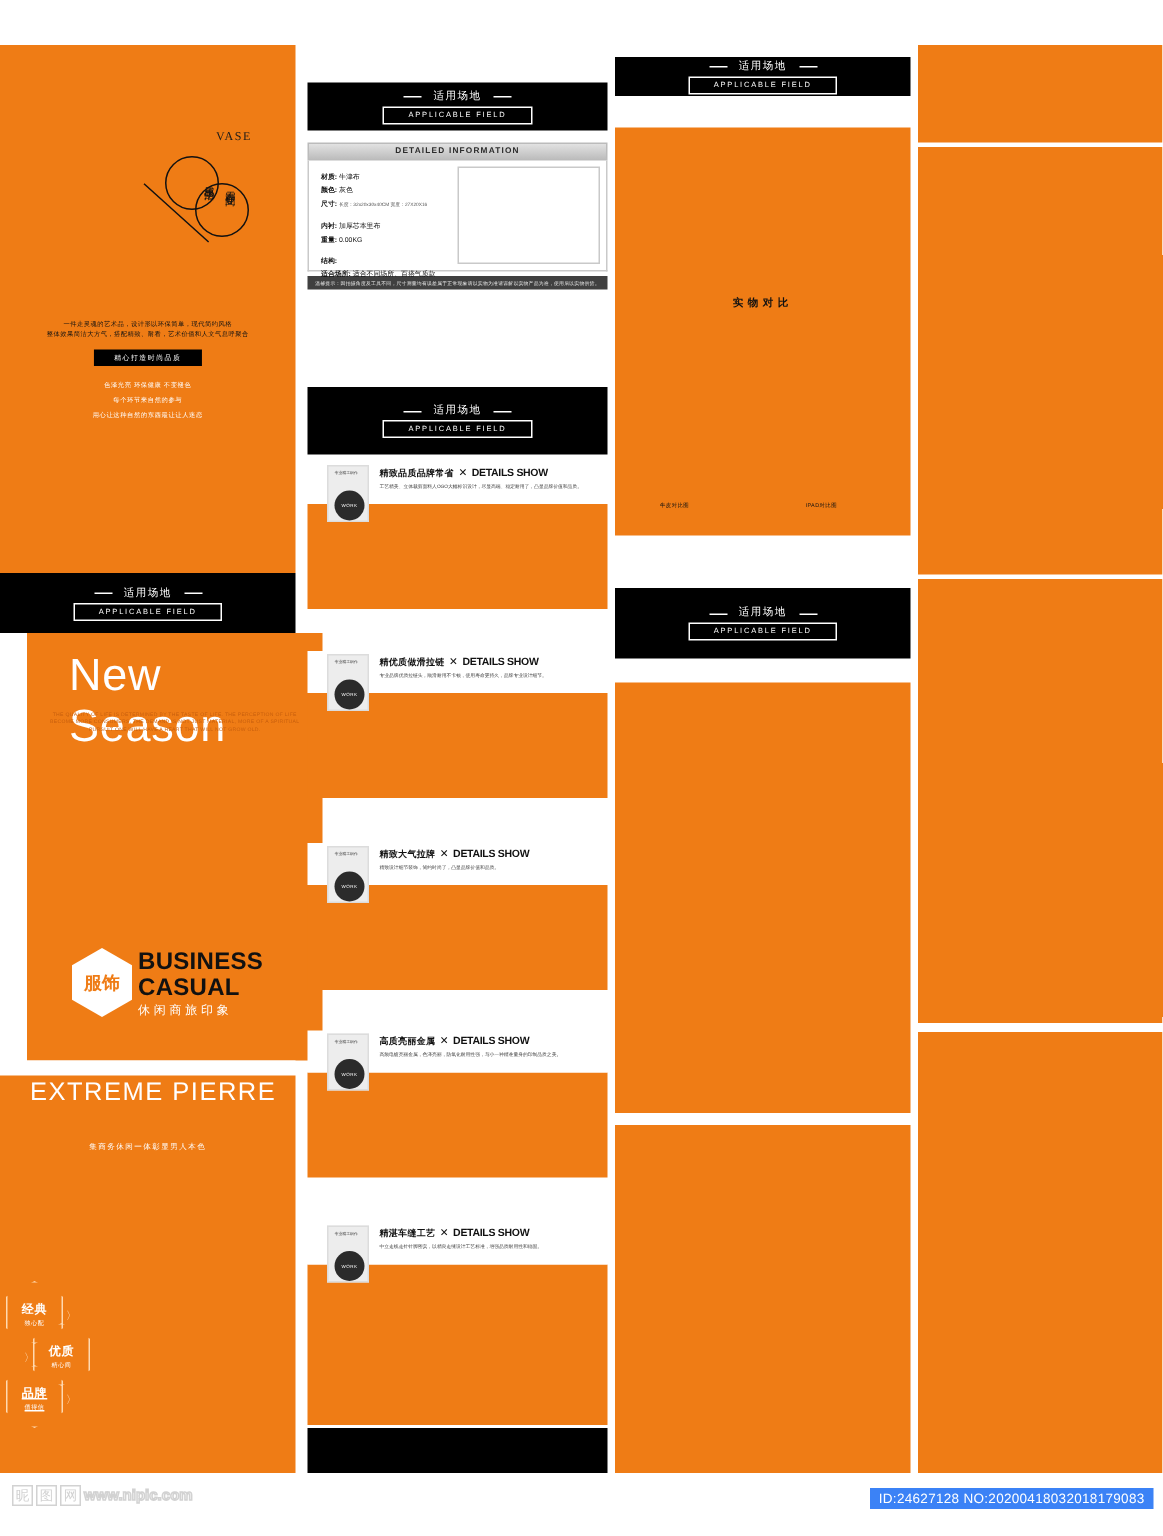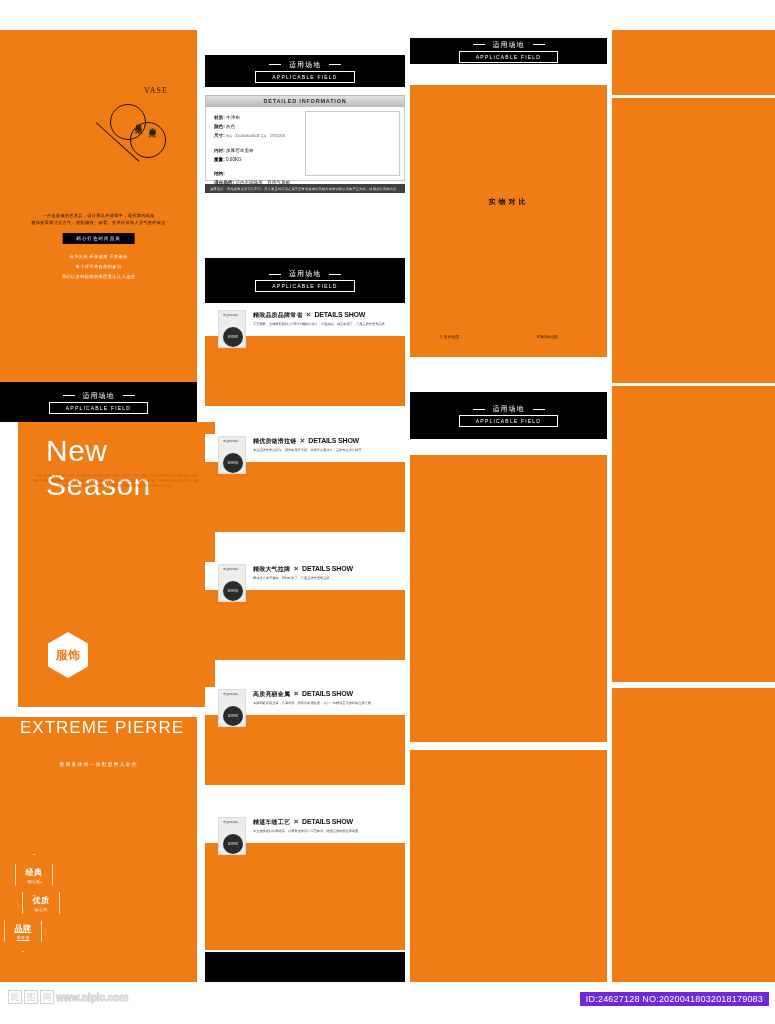--- a/index.html
+++ b/index.html
@@ -136,21 +136,21 @@
   .badges { position: absolute; left: 2px; bottom: 32px; width: 90px; height: 96px; }
   .badge {
     position: absolute; width: 38px; height: 42px;
     border: 1px solid #ffd9b0;
     clip-path: polygon(50% 0%, 100% 25%, 100% 75%, 50% 100%, 0% 75%, 0% 25%);
     display: flex; flex-direction: column; align-items: center; justify-content: center;
     color: #ffffff;
   }
   .badge b { font-size: 8px; font-weight: bold; letter-spacing: .5px; }
   .badge i { font-style: normal; font-size: 4px; letter-spacing: .4px; margin-top: 1px; }
-  .badge.b1 { left: 13px;  top: 0px; }
+  .badge.b1 { left: 2px;  top: 0px; }
   .badge.b2 { left: 20px; top: 28px; }
   .badge.b3 { left: 2px;  top: 56px; text-decoration: underline; }
   .chev {
     position: absolute; color: #ffd9b0; font-size: 7px;
   }
   .chev.c1 { left: 42px; top: 18px; }
   .chev.c2 { left: 14px; top: 46px; }
   .chev.c3 { left: 42px; top: 74px; }
 
   
@@ -243,21 +243,21 @@
     align-items: center; justify-content: center;
     font-family: "DejaVu Sans", sans-serif;
   }
   .wm .wmtxt {
     color: #ffffff; font-size: 10px; letter-spacing: 0px;
     -webkit-text-stroke: 1px #d2d2d2;
     font-weight: bold;
   }
   .idbox {
     position: absolute; right: 6px; top: 8px;
-    background: #6d28d9; color: #ffffff;
+    background: #3b82f6; color: #ffffff;
     font-size: 9px; padding: 2px 6px; letter-spacing: .2px;
   }
 </style>
 </head>
 <body>
 
 <div id="page">
 
   <div class="blk orange" id="hero-top">
     <div class="vase-wrap">
@@ -291,20 +291,25 @@
     <div class="new-season">New Season</div>
     <div class="ns-sub">
       <div>THE QUALITY OF LIFE IS DETERMINED BY THE TASTE OF LIFE. THE PERCEPTION OF LIFE</div>
       <div>BECOME MORE CONSUMERS, THE DEMAND IS NOT JUST MATERIAL, MORE OF A SPIRITUAL</div>
       <div>PURSUIT ONE WILL HAVE A HEART THAT WILL NOT GROW OLD.</div>
     </div>
     <div class="brand-row">
       <div class="hex">
         <span>服饰</span>
       </div>
+      <div class="brand-txt">
+        <div class="brand-l1">BUSINESS</div>
+        <div class="brand-l2">CASUAL</div>
+        <div class="brand-l3">休闲商旅印象</div>
+      </div>
     </div>
   </div>
 
   <div class="blk white" id="hero-gap"></div>
 
   <div class="blk orange" id="hero-bot">
     <div class="extreme">EXTREME PIERRE</div>
     <div class="extreme-sub">集商务休闲一体彰显男人本色</div>
     <div class="badges">
       <div class="badge b1">

